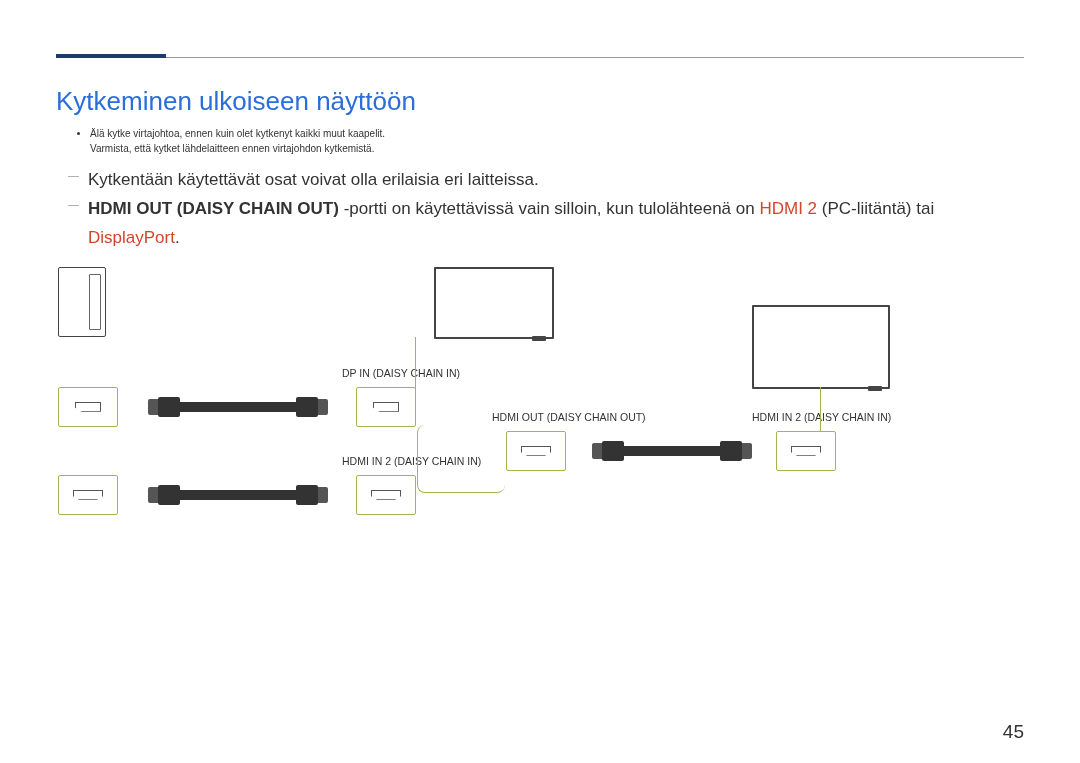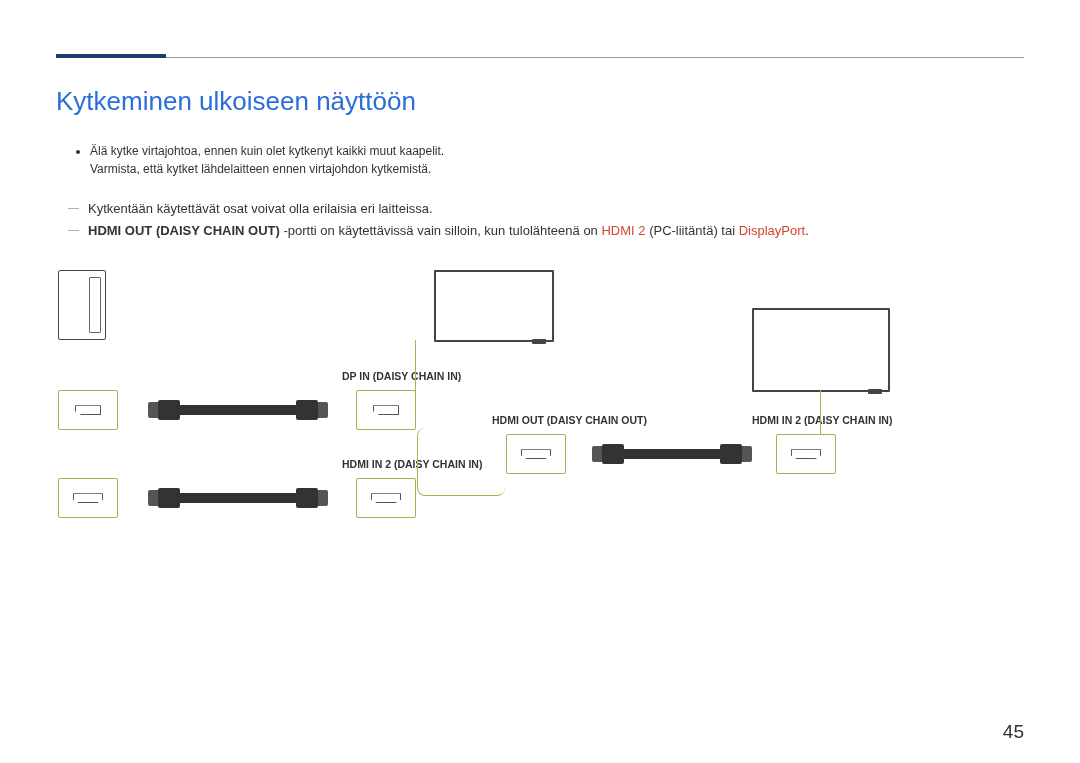--- a/index.html
+++ b/index.html
@@ -23,52 +23,51 @@
     left: 0;
     bottom: -1px;
     width: 110px;
     height: 4px;
     background: #1f3a6e;
   }
   .page-title {
     color: #2a6ed9;
     font-size: 26px;
     font-weight: 400;
-    margin-bottom: 25px;
+    margin-bottom: 9px;
   }
   .bullets {
     list-style: disc;
     padding-left: 34px;
-    font-size: 12px;
+    font-size: 10px;
     line-height: 1.5;
-    margin-bottom: 20px;
+    margin-bottom: 10px;
   }
   .dashed {
     list-style: none;
     padding-left: 18px;
-    font-size: 13px;
+    font-size: 17px;
     line-height: 1.7;
-    margin-bottom: 28px;
+    margin-bottom: 14px;
   }
   .dashed li { position: relative; padding-left: 14px; }
   .dashed li::before {
     content: "―";
     position: absolute;
     left: -6px;
     top: 0;
     color: #999;
     font-size: 11px;
   }
   .hl { color: #d1462b; text-align: center; }
   .diagram {
     position: relative;
     width: 920px;
     height: 300px;
     margin-top: 8px;
-    font-weight: bold;
   }
   .pc {
     position: absolute;
     left: 2px; top: 0;
     width: 48px; height: 70px;
     border: 1.5px solid #444; border-radius: 2px;
   }
   .pc::after {
     content: "";
     position: absolute;

